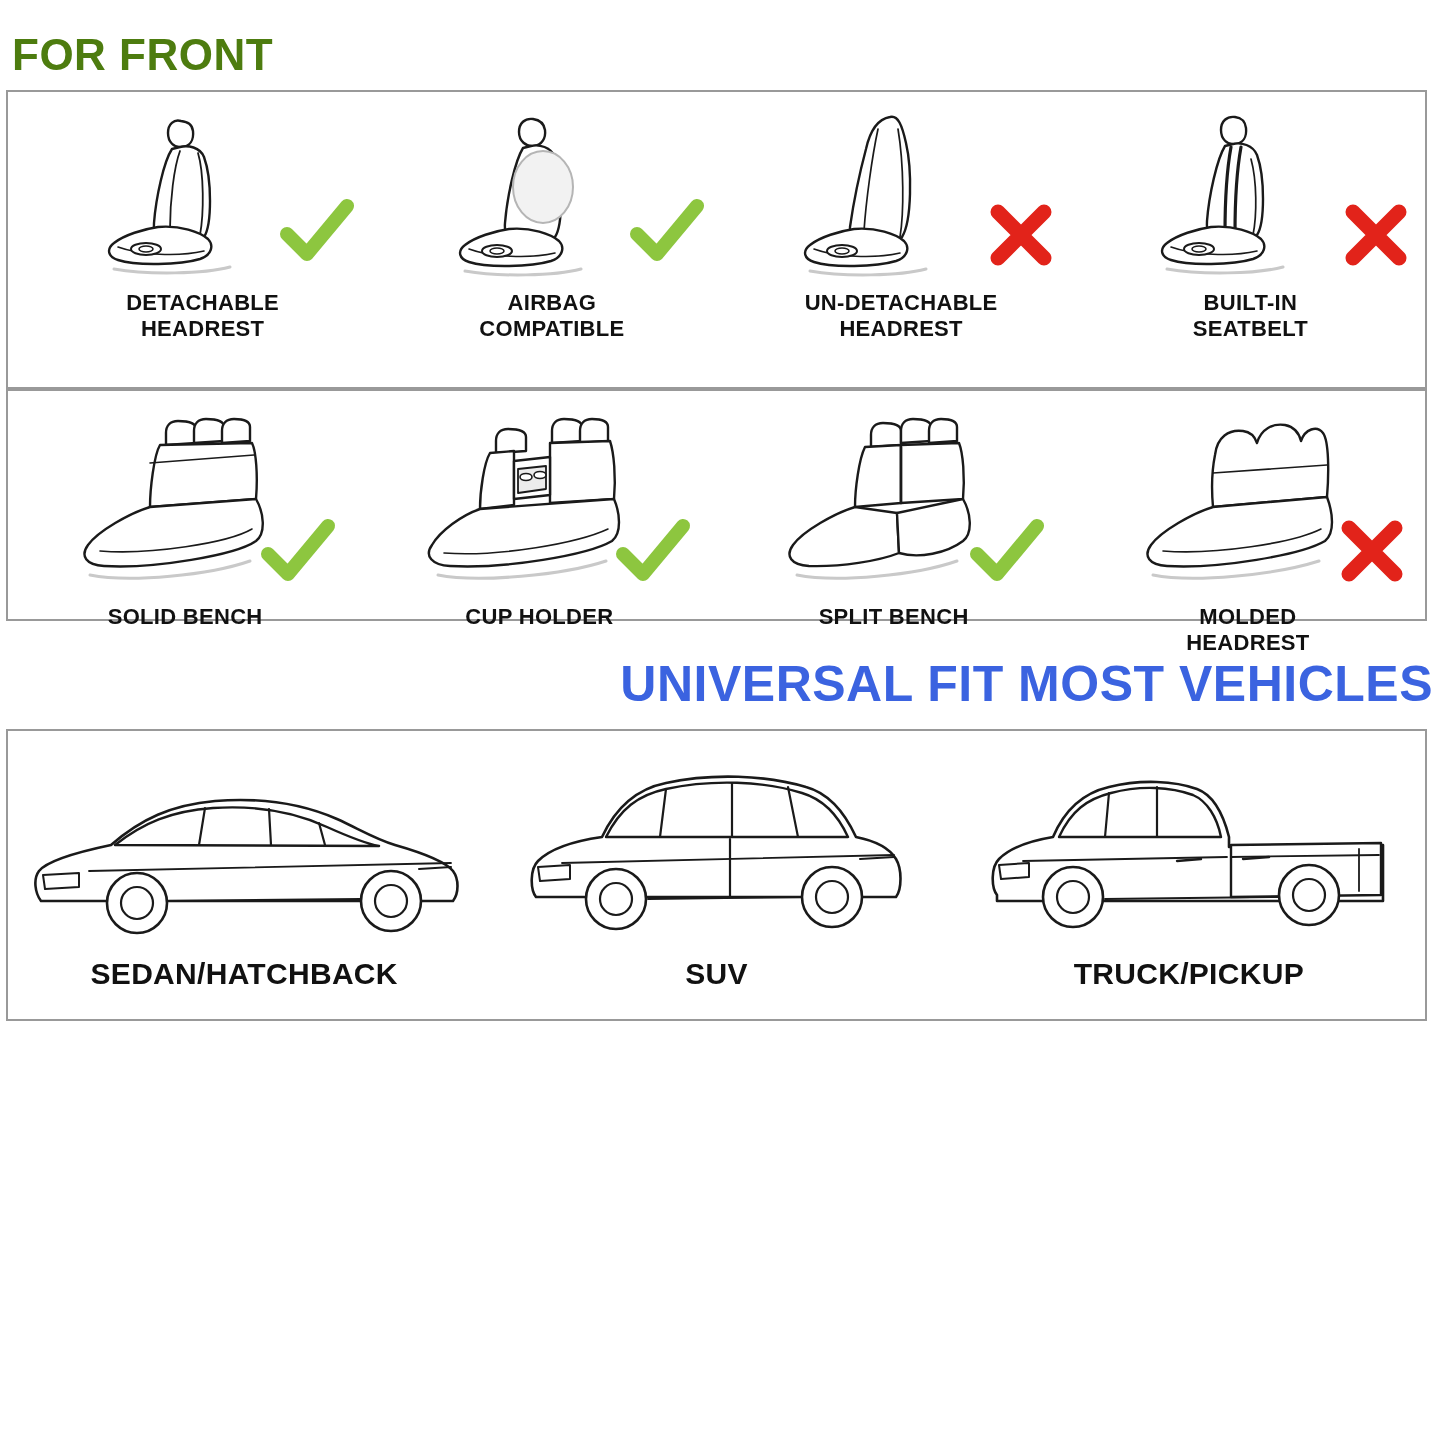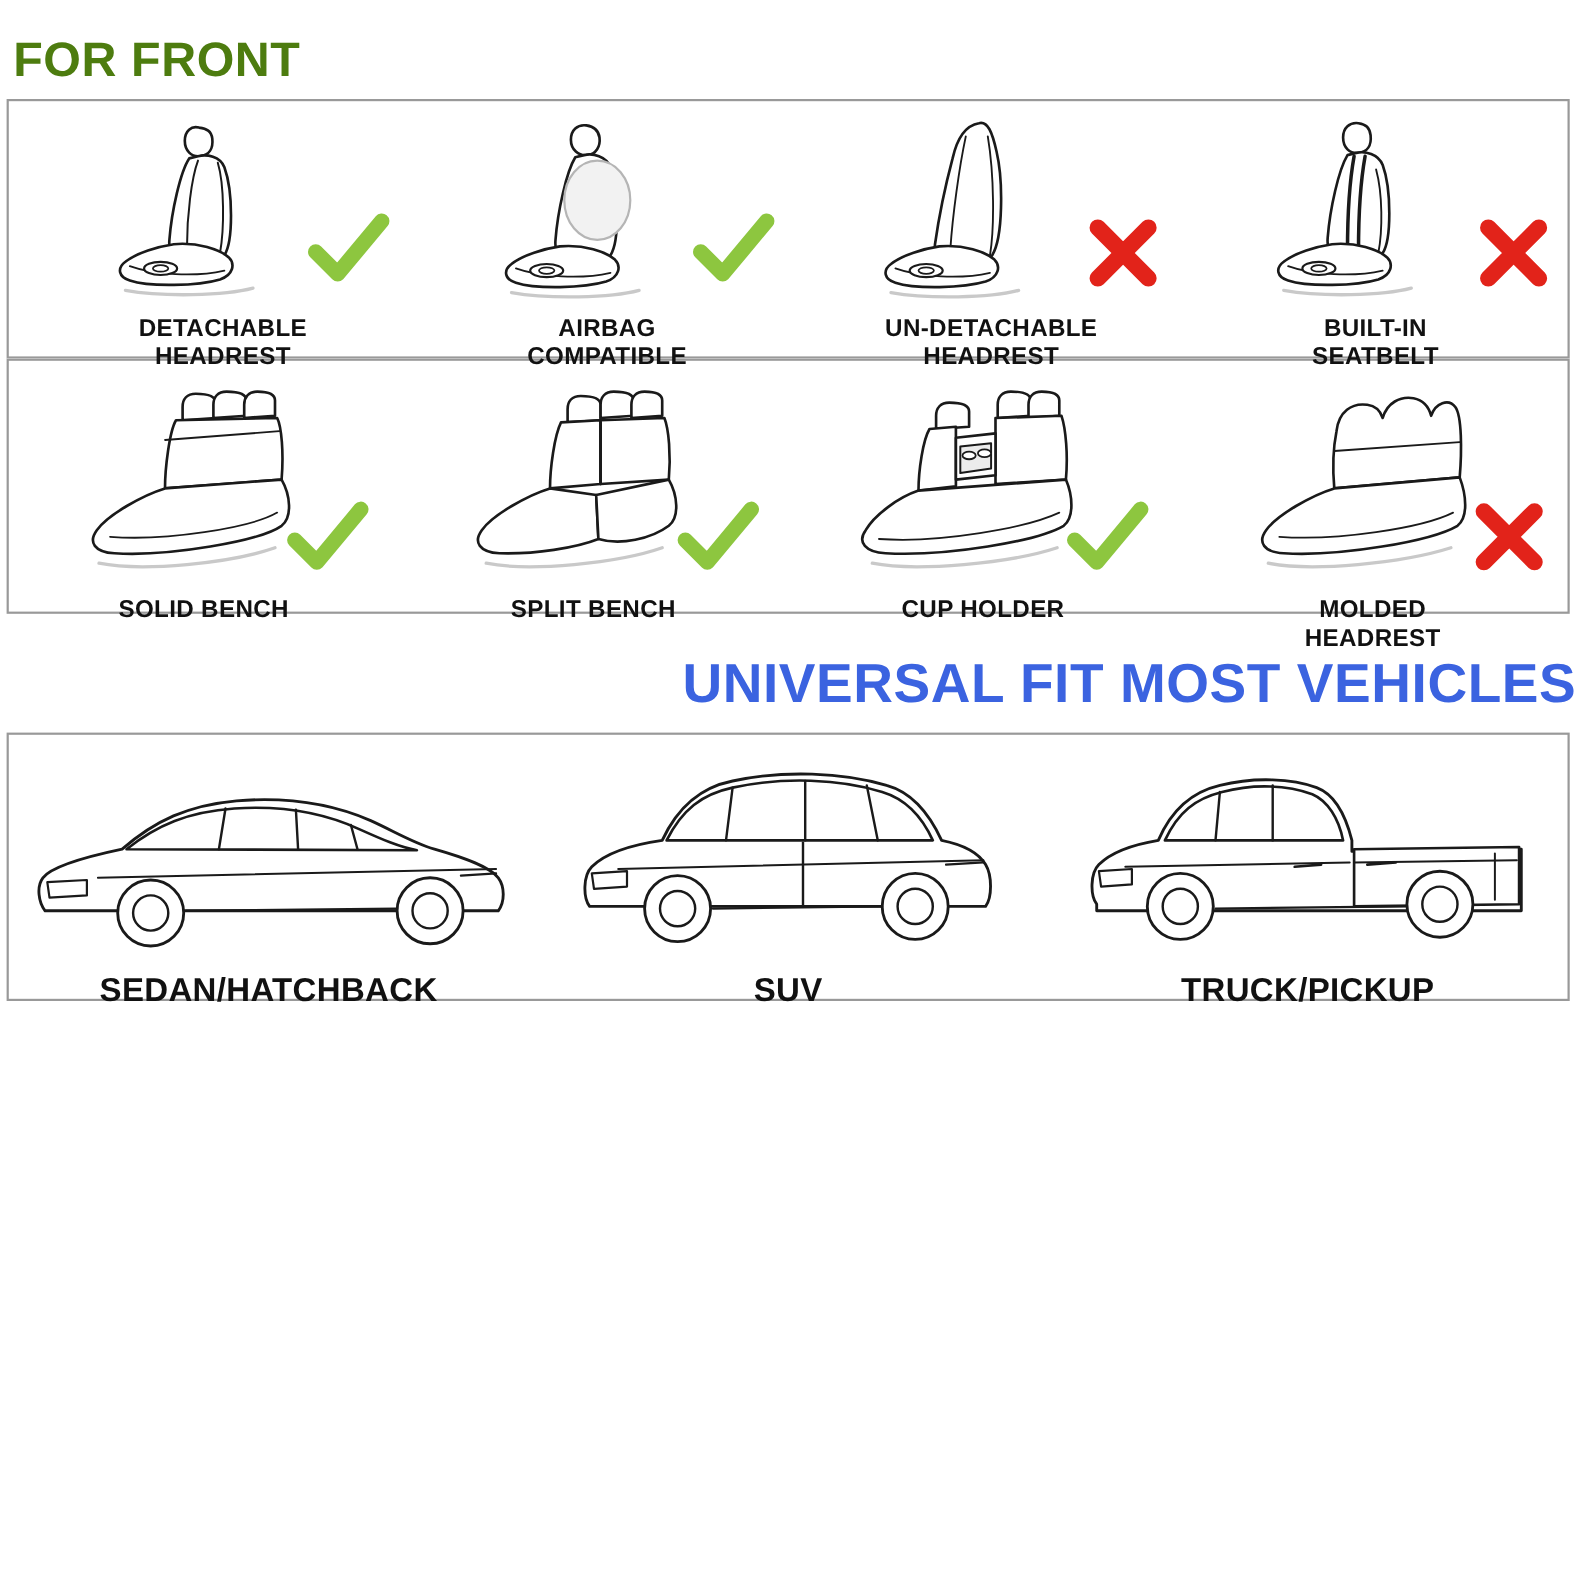--- a/index.html
+++ b/index.html
@@ -79,25 +79,25 @@
     letter-spacing: 0.3px;
     margin-top: 6px;
     white-space: pre-line;
   }
   .caption.thin {
     font-weight: bold;
     font-size: 22px;
   }
 
   
-  .panel-front { height: 236px; padding-left: 20px; }
+  .panel-front { height: 299px; padding-left: 20px; }
   .panel-front .art { height: 180px; }
   .panel-rear { height: 232px; }
   .panel-rear .art { height: 200px; }
-  .panel-vehicles { height: 244px; border: 2px solid #999; }
+  .panel-vehicles { height: 292px; border: 2px solid #999; }
   .panel-vehicles .art { height: 210px; }
 
   .mark {
     position: absolute;
     right: 4px;
     bottom: 0px;
   }
   .mark svg { display: block; }
 
   .vehicle-caption {
@@ -243,44 +243,20 @@
             <path d="M6 34 L26 54 L66 6" fill="none" stroke="#8dc63f" stroke-width="14" stroke-linecap="round" stroke-linejoin="round"></path>
           </svg>
         </span>
       </div>
       <div class="caption thin">SOLID BENCH</div>
     </div>
 
     <div class="cell">
       <div class="art">
         <svg width="250" height="195" viewBox="0 0 250 195" fill="none" stroke="#1a1a1a" stroke-width="2.4" stroke-linejoin="round" stroke-linecap="round">
-          <path d="M114 20 C106 20 102 25 102 32 L102 44 L132 42 L132 28 C132 22 124 20 114 20 Z" fill="#fff"></path>
-          <path d="M144 16 C136 16 132 21 132 28 L132 40 L162 38 L162 24 C162 18 154 16 144 16 Z" fill="#fff"></path>
-          <path d="M172 16 C164 16 160 21 160 28 L160 40 L188 38 L188 24 C188 18 182 16 172 16 Z" fill="#fff"></path>
-
-          <path d="M96 44 C90 56 86 86 86 104 L132 100 L132 42 Z" fill="#fff"></path>
-          <path d="M132 42 L190 40 C194 50 196 74 194 96 L132 100 Z" fill="#fff"></path>
-          <path d="M132 44 L132 100" stroke-width="2.4"></path>
-
-          <path d="M86 104 C66 110 34 128 24 142 C16 153 22 162 40 163 C72 164 110 158 130 150 L128 110 Z" fill="#fff"></path>
-          <path d="M128 110 L194 96 C202 110 204 130 194 138 C178 150 150 156 130 150 Z" fill="#fff"></path>
-          <path d="M28 172 C68 180 148 172 188 158" stroke="#c9c9c9" stroke-width="3"></path>
-        </svg>
-        <span class="mark" style="right:22px;bottom:12px;">
-          <svg width="72" height="66" viewBox="0 0 72 66">
-            <path d="M6 34 L26 54 L66 6" fill="none" stroke="#8dc63f" stroke-width="14" stroke-linecap="round" stroke-linejoin="round"></path>
-          </svg>
-        </span>
-      </div>
-      <div class="caption thin">SPLIT BENCH</div>
-    </div>
-
-    <div class="cell">
-      <div class="art">
-        <svg width="250" height="195" viewBox="0 0 250 195" fill="none" stroke="#1a1a1a" stroke-width="2.4" stroke-linejoin="round" stroke-linecap="round">
           <path d="M94 26 C86 26 82 31 82 38 L82 50 L112 48 L112 34 C112 28 104 26 94 26 Z" fill="#fff"></path>
           <path d="M150 16 C142 16 138 21 138 28 L138 40 L168 38 L168 24 C168 18 160 16 150 16 Z" fill="#fff"></path>
           <path d="M178 16 C170 16 166 21 166 28 L166 40 L194 38 L194 24 C194 18 188 16 178 16 Z" fill="#fff"></path>
 
           <path d="M76 50 C70 60 66 88 66 106 L100 102 L100 48 Z" fill="#fff"></path>
           <path d="M136 40 L196 38 C200 50 202 74 200 96 L136 100 Z" fill="#fff"></path>
 
           <path d="M100 58 L136 54 L136 92 L100 96 Z" fill="#fff"></path>
           <path d="M104 66 L132 63 L132 86 L104 90 Z" fill="#ececec" stroke-width="1.8"></path>
           <ellipse cx="112" cy="74" rx="6" ry="3.5" fill="#fff" stroke-width="1.6"></ellipse>
@@ -290,20 +266,44 @@
           <path d="M30 150 C86 154 164 140 194 126" stroke-width="1.6"></path>
           <path d="M24 172 C64 180 150 172 192 158" stroke="#c9c9c9" stroke-width="3"></path>
         </svg>
         <span class="mark" style="right:22px;bottom:12px;">
           <svg width="72" height="66" viewBox="0 0 72 66">
             <path d="M6 34 L26 54 L66 6" fill="none" stroke="#8dc63f" stroke-width="14" stroke-linecap="round" stroke-linejoin="round"></path>
           </svg>
         </span>
       </div>
       <div class="caption thin">CUP HOLDER</div>
+    </div>
+
+    <div class="cell">
+      <div class="art">
+        <svg width="250" height="195" viewBox="0 0 250 195" fill="none" stroke="#1a1a1a" stroke-width="2.4" stroke-linejoin="round" stroke-linecap="round">
+          <path d="M114 20 C106 20 102 25 102 32 L102 44 L132 42 L132 28 C132 22 124 20 114 20 Z" fill="#fff"></path>
+          <path d="M144 16 C136 16 132 21 132 28 L132 40 L162 38 L162 24 C162 18 154 16 144 16 Z" fill="#fff"></path>
+          <path d="M172 16 C164 16 160 21 160 28 L160 40 L188 38 L188 24 C188 18 182 16 172 16 Z" fill="#fff"></path>
+
+          <path d="M96 44 C90 56 86 86 86 104 L132 100 L132 42 Z" fill="#fff"></path>
+          <path d="M132 42 L190 40 C194 50 196 74 194 96 L132 100 Z" fill="#fff"></path>
+          <path d="M132 44 L132 100" stroke-width="2.4"></path>
+
+          <path d="M86 104 C66 110 34 128 24 142 C16 153 22 162 40 163 C72 164 110 158 130 150 L128 110 Z" fill="#fff"></path>
+          <path d="M128 110 L194 96 C202 110 204 130 194 138 C178 150 150 156 130 150 Z" fill="#fff"></path>
+          <path d="M28 172 C68 180 148 172 188 158" stroke="#c9c9c9" stroke-width="3"></path>
+        </svg>
+        <span class="mark" style="right:22px;bottom:12px;">
+          <svg width="72" height="66" viewBox="0 0 72 66">
+            <path d="M6 34 L26 54 L66 6" fill="none" stroke="#8dc63f" stroke-width="14" stroke-linecap="round" stroke-linejoin="round"></path>
+          </svg>
+        </span>
+      </div>
+      <div class="caption thin">SPLIT BENCH</div>
     </div>
 
     <div class="cell">
       <div class="art">
         <svg width="250" height="195" viewBox="0 0 250 195" fill="none" stroke="#1a1a1a" stroke-width="2.4" stroke-linejoin="round" stroke-linecap="round">
 
           <path d="M92 52 C94 34 106 26 120 28 C128 29 132 34 134 40 C138 26 150 20 162 22 C172 24 176 30 178 38 C182 26 194 22 200 30 C206 38 206 70 204 94 L90 104 C88 82 90 62 92 52 Z" fill="#fff"></path>
           <path d="M90 70 L204 62" stroke-width="1.6"></path>
 
           <path d="M90 104 C70 110 38 128 28 142 C20 153 26 162 44 163 C96 166 178 152 202 138 C212 130 210 110 204 94 Z" fill="#fff"></path>

